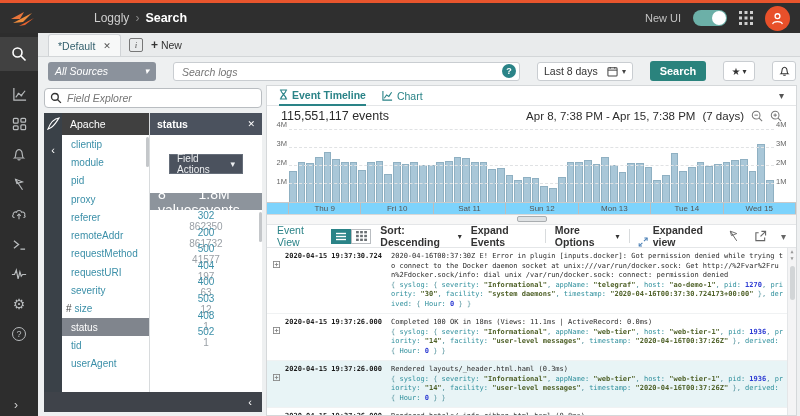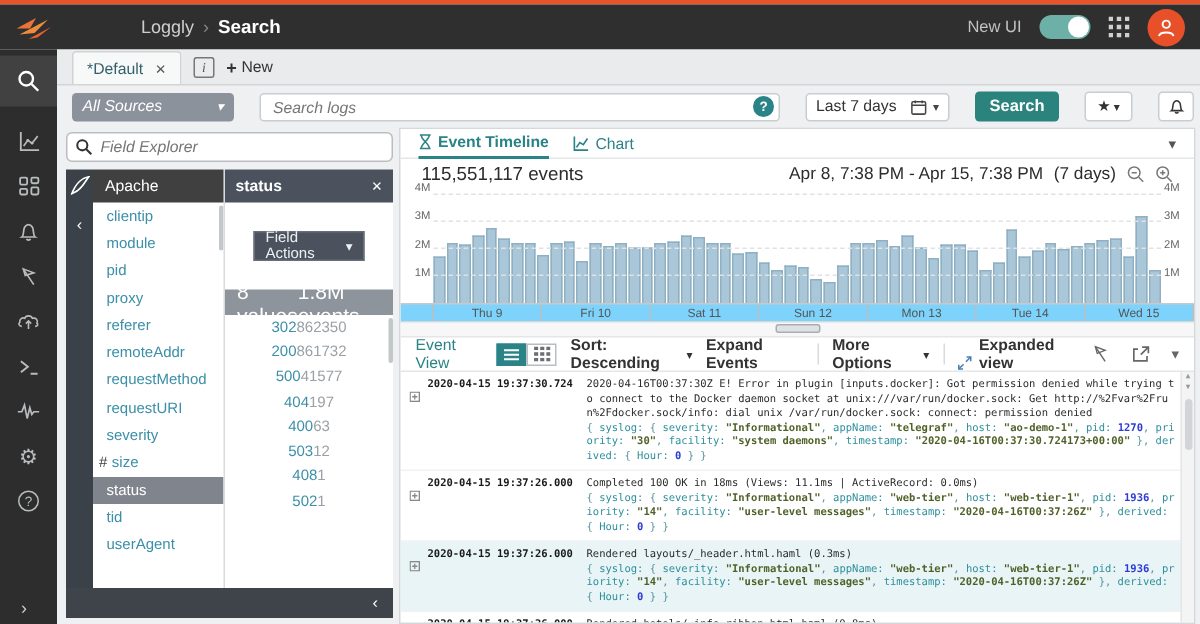--- a/index.html
+++ b/index.html
@@ -72,21 +72,21 @@
   .fe-item.sel { background:#80858d; color:#fff; }
   .mini-sb { position:absolute; right:0; top:2px; width:3px; height:30px; background:#c4c7ca; border-radius:2px; }
 
   .st-col { flex:1; display:flex; flex-direction:column; position:relative; }
   .st-hd { height:22px; background:#4b525e; color:#fff; font-size:10.5px; font-weight:bold; display:flex; align-items:center; padding:0 7px; flex:0 0 auto; }
   .st-hd .x { margin-left:auto; font-size:9px; cursor:pointer; font-weight:normal; }
   .st-actions { margin:19px; height:20px; background:#4b525e; border:1px solid #666e7a; color:#eef0f2; font-size:10px; display:flex; align-items:center; padding:0 7px; cursor:pointer; flex:0 0 auto; }
   .st-actions .care { margin-left:auto; font-size:9px; }
   .st-sum { height:17px; background:#8d949c; color:#fff; font-size:14px; display:flex; align-items:center; padding:0 8px; justify-content:space-between; flex:0 0 auto; }
   .st-rows { flex:1; overflow:hidden; position:relative; background:#fff; }
-  .st-row { height:16.6px; display:flex; align-items:center; justify-content:center; padding:0 9px; }
+  .st-row { height:16.6px; display:flex; align-items:center; justify-content:space-between; padding:0 9px;flex-direction:column; }
   .st-row .v { color:#3b8fa8; font-size:10px; cursor:pointer; }
   .st-row .c { color:#9aa0a6; font-size:10px; }
   .fe-footer { position:absolute; bottom:0; left:0; right:0; height:20px; background:#3f434a; display:flex; align-items:center; justify-content:flex-end; padding-right:10px; }
   .fe-footer .collapse { color:#fff; font-size:11px; cursor:pointer; }
 
   
   .main-panel { position:absolute; left:228px; top:52px; right:3px; bottom:0; background:#fff; border:1px solid #d5d8da; display:flex; flex-direction:column; overflow:hidden; }
   .tl-tabs { height:20px; border-bottom:1px solid #e4e6e8; display:flex; align-items:center; padding:0 12px; gap:16px; flex:0 0 auto; }
   .tl-tab { display:flex; align-items:center; gap:4px; height:20px; font-size:10.5px; color:#2a8387; cursor:pointer; }
   .tl-tab.active { border-bottom:2px solid #2a8387; font-weight:bold; }
@@ -261,21 +261,21 @@
     <div class="searchrow">
       <div class="src-btn">
         <span>All Sources</span>
         <span class="care">▾</span>
       </div>
       <div class="search-input-wrap">
         <input class="search-input" type="text" placeholder="Search logs" style="">
         <div class="help-dot">?</div>
       </div>
       <div class="datebox">
-        <span>Last 7 days</span>
+        <span>Last 8 days</span>
         <svg class="cal" width="11" height="11" viewBox="0 0 12 12">
             <rect x="1" y="2" width="10" height="9" rx="1" fill="none" stroke="#444" stroke-width="1.1"></rect>
             <line x1="1" y1="4.5" x2="11" y2="4.5" stroke="#444" stroke-width="1.1"></line>
             <line x1="3.5" y1="1" x2="3.5" y2="3" stroke="#444" stroke-width="1.1"></line>
             <line x1="8.5" y1="1" x2="8.5" y2="3" stroke="#444" stroke-width="1.1"></line>
           </svg>
         <span class="care">▾</span>
       </div>
       <button class="search-btn">Search</button>
       <div class="star-btn">

